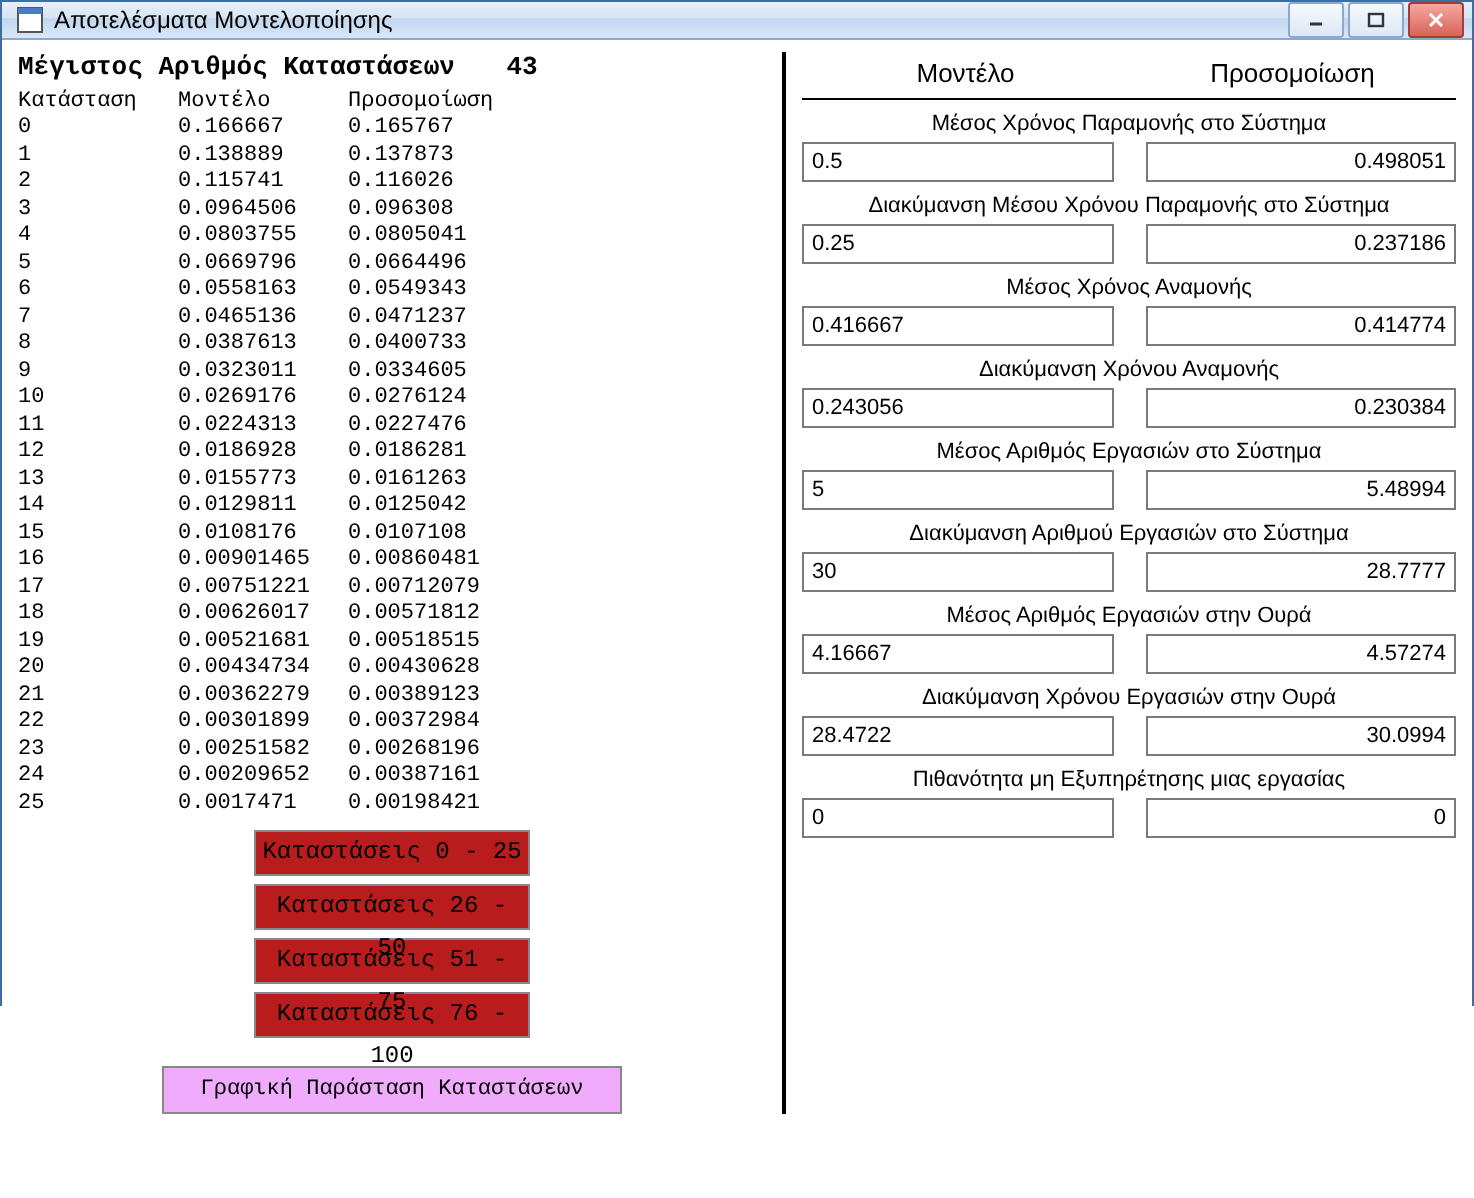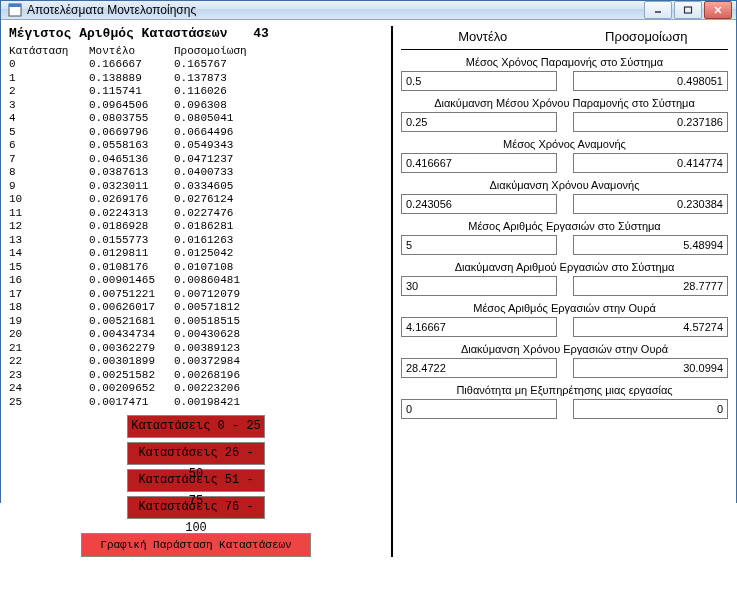--- a/index.html
+++ b/index.html
@@ -120,21 +120,21 @@
     margin-bottom: 4px;
     font-size: 12px;
     cursor: default;
   }
   .btn-wide {
     display: block;
     width: 230px;
     height: 24px;
     line-height: 22px;
     text-align: center;
-    background: #ef4444;
+    background: #f0abfc;
     border: 1px solid #888;
     margin: 14px auto 0 auto;
     font-size: 11px;
   }
   .header-row {
     display: flex;
     height: 26px;
     align-items: center;
     border-bottom: 1px solid #000;
     margin-bottom: 6px;
@@ -331,21 +331,21 @@
               <td class="col-sim">0.00372984</td>
             </tr>
             <tr>
               <td class="col-state">23</td>
               <td class="col-model">0.00251582</td>
               <td class="col-sim">0.00268196</td>
             </tr>
             <tr>
               <td class="col-state">24</td>
               <td class="col-model">0.00209652</td>
-              <td class="col-sim">0.00223206</td>
+              <td class="col-sim">0.00387161</td>
             </tr>
             <tr>
               <td class="col-state">25</td>
               <td class="col-model">0.0017471</td>
               <td class="col-sim">0.00198421</td>
             </tr>
           </tbody>
       </table>
 
       <div class="btn-stack">

